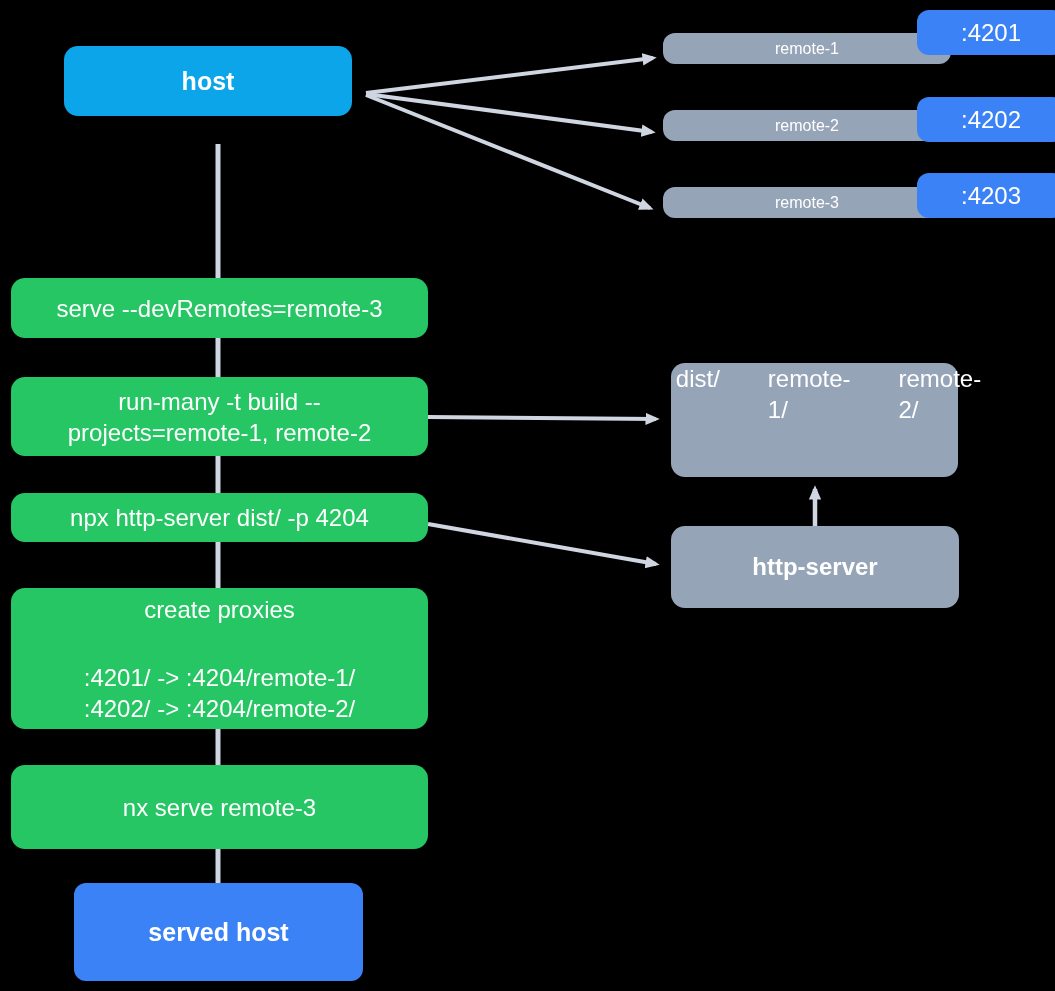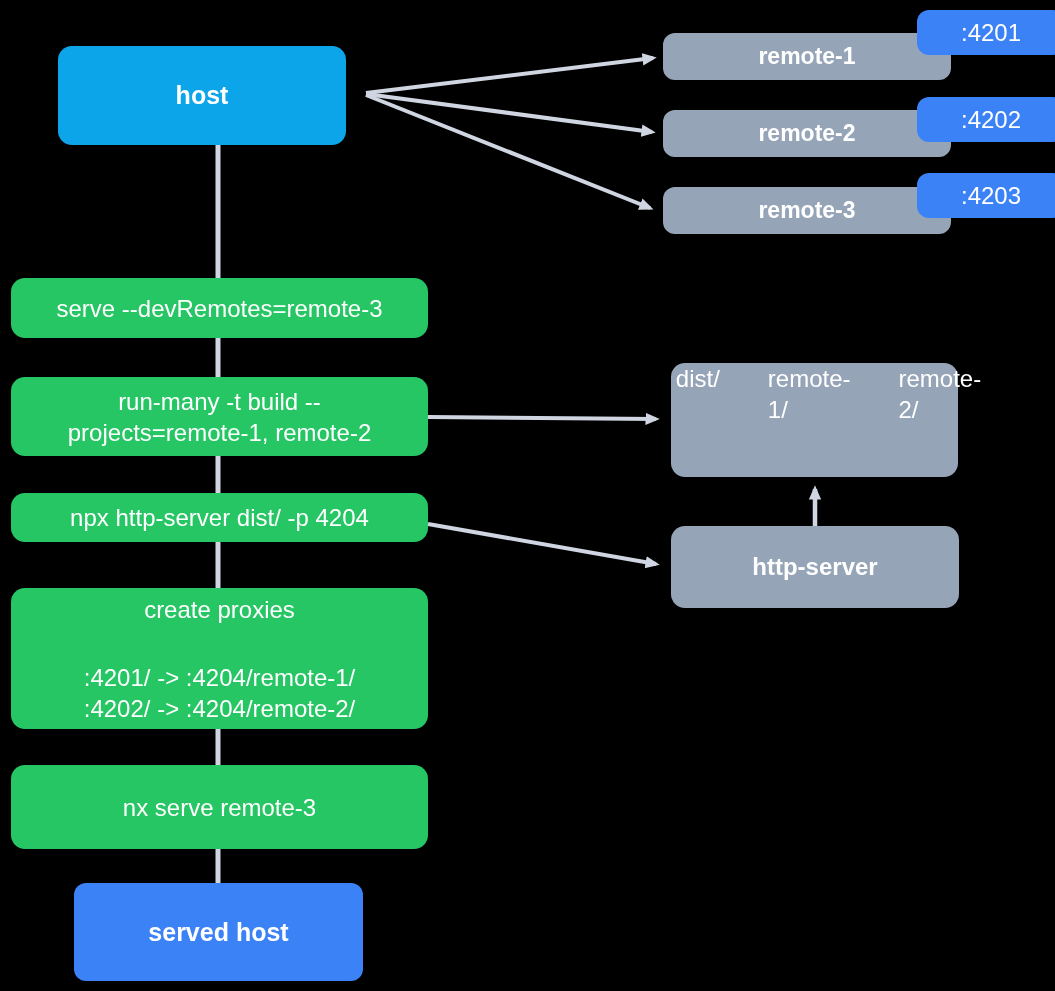--- a/index.html
+++ b/index.html
@@ -16,33 +16,33 @@
   .canvas{
     position:relative;width:1055px;height:991px;overflow:hidden;
     background:var(--bg-color);
   }
   .canvas svg{position:absolute;left:0;top:0;}
   .node{
     position:absolute;display:flex;align-items:center;justify-content:center;
     color:var(--text-color);box-sizing:border-box;text-align:center;
   }
   .host{
-    left:58px;top:46px;width:288px;height:99px;
+    left:64px;top:46px;width:288px;height:70px;
     background:var(--host-color);border-radius:14px;
     font-weight:bold;font-size:25px;
   }
   .served-host{
     left:74px;top:883px;width:289px;height:98px;
     background:var(--port-color);border-radius:12px;
     font-weight:bold;font-size:25px;
   }
   .remote{
-    left:663px;width:288px;height:47px;
+    left:663px;width:288px;height:31px;
     background:var(--remote-color);border-radius:12px;
-    font-weight:bold;font-size:23px;
+    font-weight:normal;font-size:16px;
   }
   .remote-1{top:33px;}
   .remote-2{top:110px;}
   .remote-3{top:187px;}
   .badge{
     left:917px;width:148px;height:45px;
     background:var(--port-color);border-radius:12px;
     font-size:24px;
   }
   .badge-1{top:10px;}

